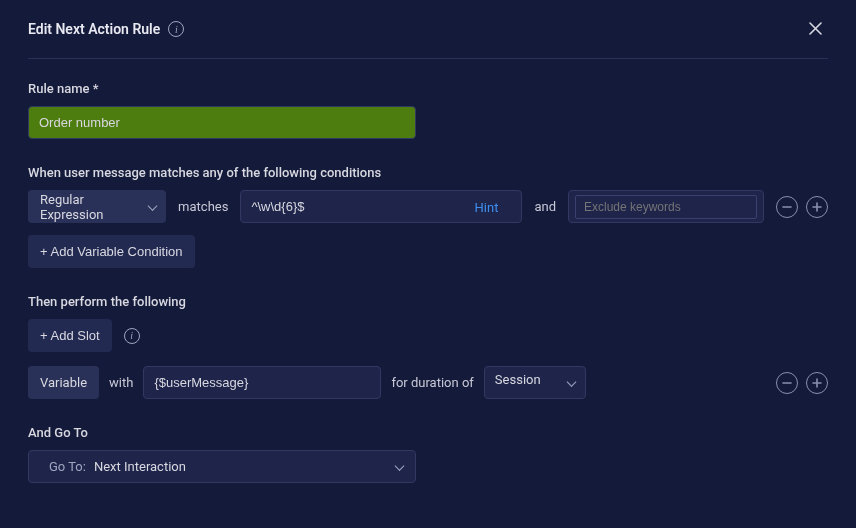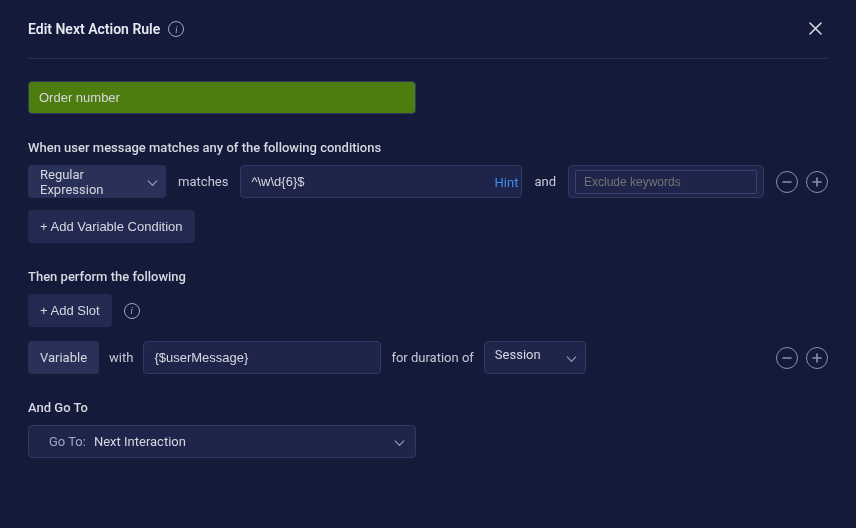--- a/index.html
+++ b/index.html
@@ -109,21 +109,21 @@
   border: 1px solid #313862;
   border-radius: 4px;
   padding: 8px 48px 8px 10px;
   color: #d8d8e0;
   font-size: 13px;
   width: 282px;
   height: 33px;
 }
 .hint-link {
   position: absolute;
-  right: 4px;
+  right: 24px;
   top: 50%;
   transform: translateY(-50%);
   color: #3d8ef0;
   font-size: 13px;
   cursor: pointer;
 }
 .exclude-input {
   background: transparent;
   border: 1px solid #3a4170;
   border-radius: 2px;
@@ -262,20 +262,21 @@
       <span class="info-icon">i</span>
     </div>
     <button class="close-btn">
       <svg width="13" height="13" viewBox="0 0 13 13">
           <path d="M1 1 L12 12 M12 1 L1 12" stroke="#d8d8e0" stroke-width="1.6" stroke-linecap="round"></path>
         </svg>
     </button>
   </div>
 
   <div class="field-group">
+    <div class="field-label">Rule name *</div>
     <input type="text" class="text-input" value="Order number" style="">
   </div>
 
   <div class="field-group">
     <div class="field-label">When user message matches any of the following conditions</div>
 
     <div class="row">
       <div class="select-chip">
         <span>Regular Expression</span>
       </div>

